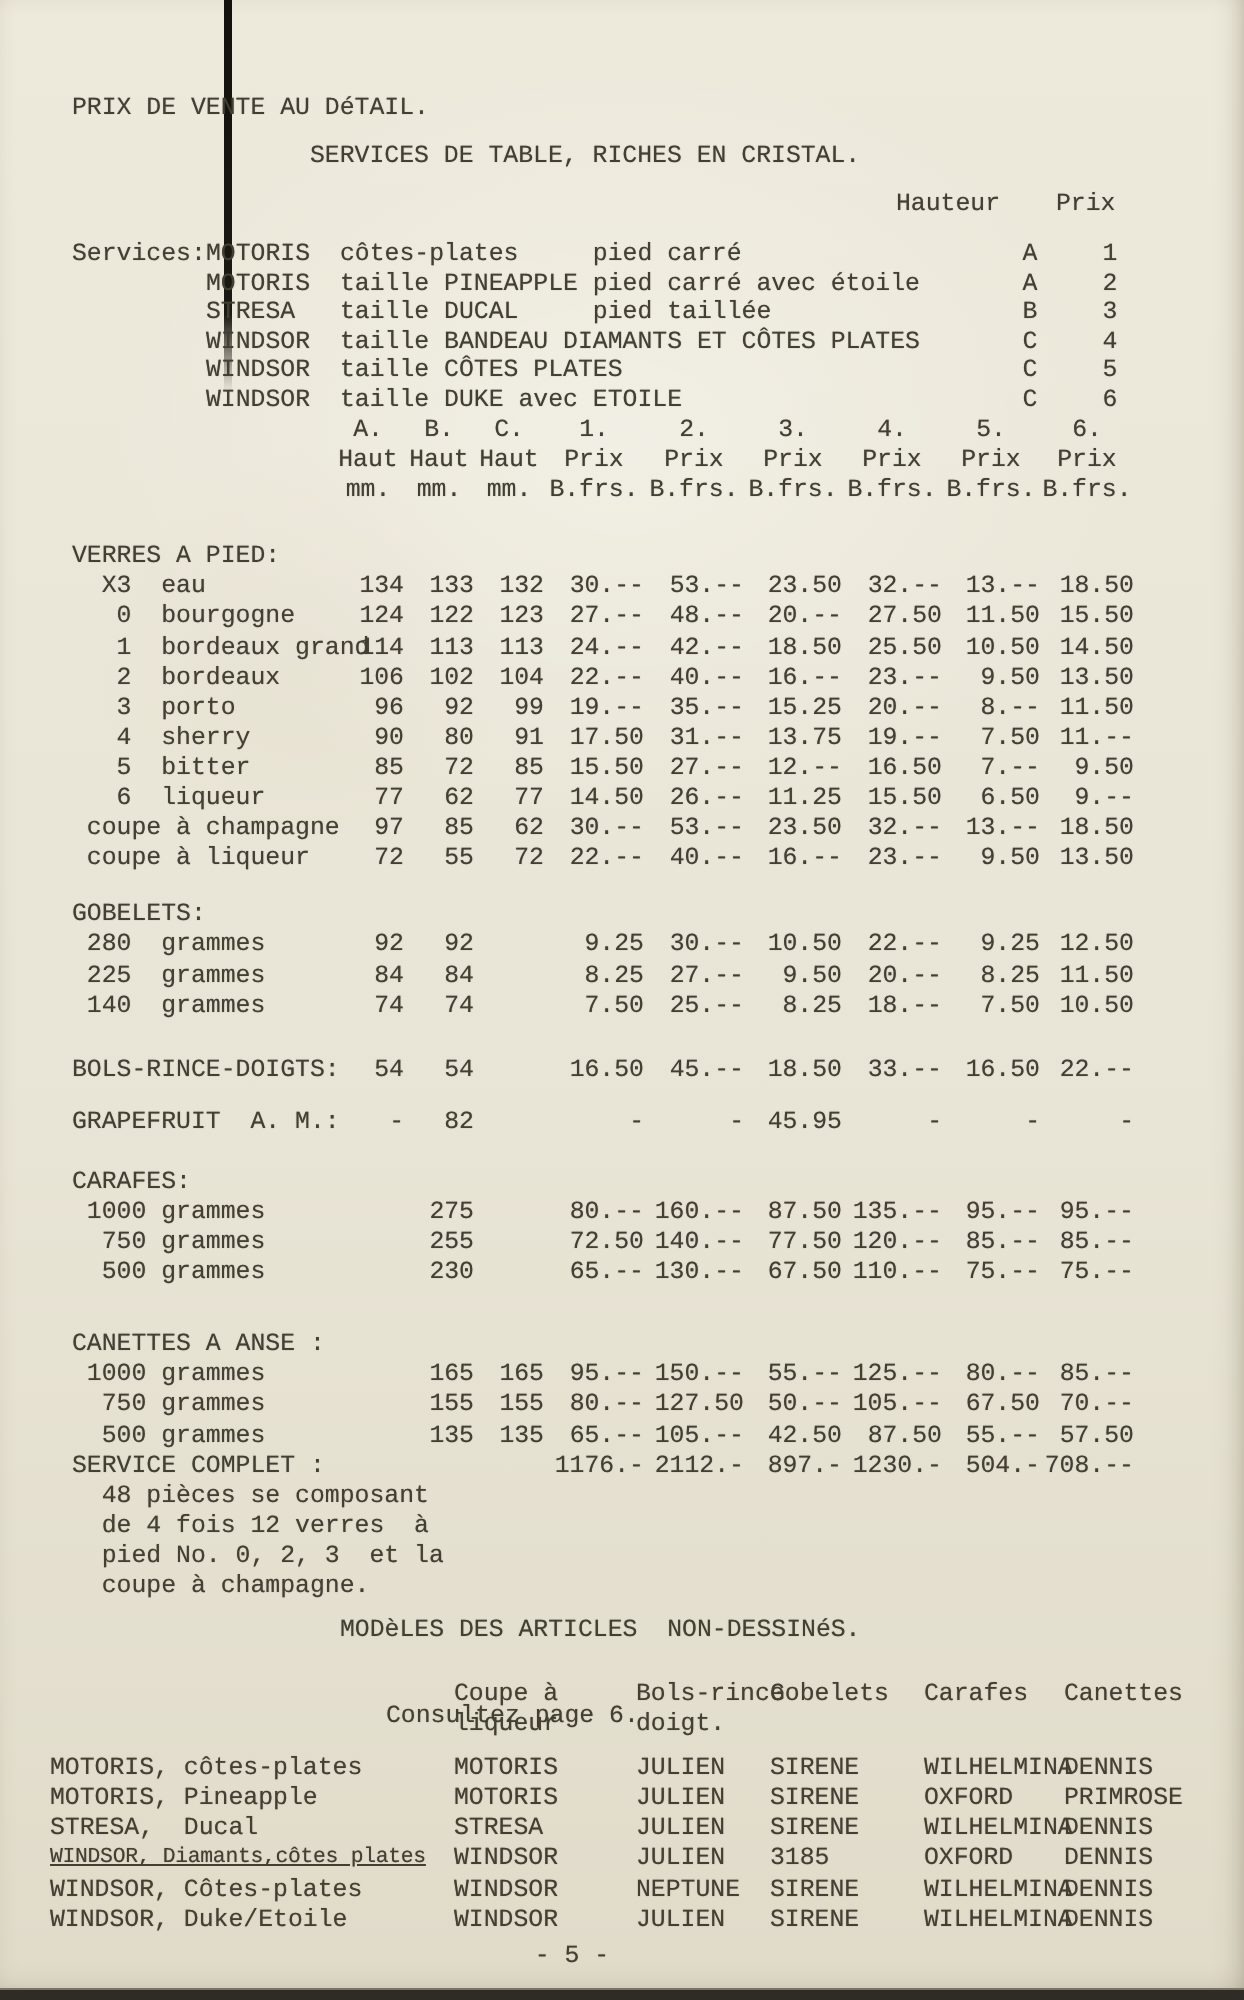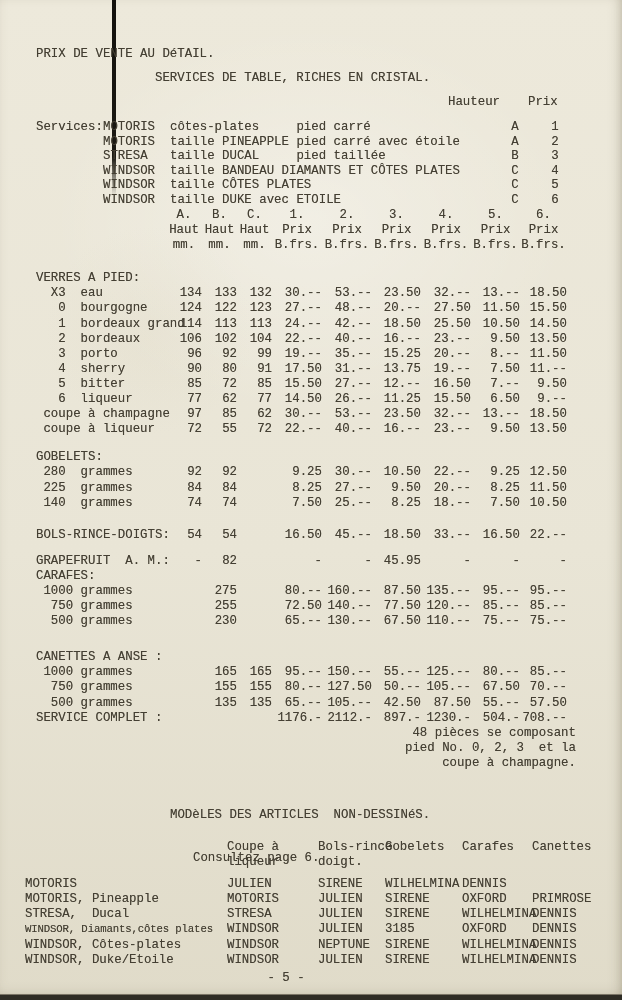--- a/index.html
+++ b/index.html
@@ -19,25 +19,25 @@
   
   .sr{display:grid;grid-template-columns:67px 330px 30px 50px;height:14.6px;}
   .sr>span{white-space:pre;}
   .sr .ctr{text-align:center;}
   
   .tr{display:grid;grid-template-columns:130px 36px 35px 35px 50px 50px 49px 50px 49px 47px;height:15.1px;}
   .tr>span{white-space:pre;}
   .tr .num{text-align:right;}
   .tr.hdr>span{text-align:center;}
   .st{height:15.1px;white-space:pre;}
-  .notes>div{white-space:pre;height:15.1px;text-align:right;}
+  .notes>div{white-space:pre;height:15.1px;}
   
   .mr{display:grid;grid-template-columns:202px 91px 67px 77px 70px 90px;height:15.1px;}
   .mr>span{white-space:pre;}
-  .tight{font-size:10.7px;letter-spacing:-0.15px;}
+  .tight{font-size:10.7px;letter-spacing:-0.15px;text-decoration:underline;}
   
   .vline{left:112px;top:0;width:4px;height:196px;
     background:linear-gradient(180deg,#13110d 0%,#1b1913 80%,rgba(27,25,19,0) 100%);}
   .bottom-edge{left:0;right:0;bottom:0;height:5px;background:#2e2c25;border-top:1px solid #7a7466;}
 </style>
 </head>
 <body>
 
 <div class="abs vline"></div>
 <div class="abs bottom-edge"></div>
@@ -336,21 +336,21 @@
         <span class="num"></span>
         <span class="num">-</span>
         <span class="num">-</span>
         <span class="num">45.95</span>
         <span class="num">-</span>
         <span class="num">-</span>
         <span class="num">-</span>
       </div>
     </div>
 
-  <div class="st" style="">CARAFES:</div>
+  <div class="st" style="margin-top:15px">CARAFES:</div>
   <div>
 
       <div class="tr">
         <span> 1000 grammes</span>
         <span class="num"></span>
         <span class="num">275</span>
         <span class="num"></span>
         <span class="num">80.--</span>
         <span class="num">160.--</span>
         <span class="num">87.50</span>
@@ -440,20 +440,21 @@
         <span class="num">2112.-</span>
         <span class="num">897.-</span>
         <span class="num">1230.-</span>
         <span class="num">504.-</span>
         <span class="num">708.--</span>
       </div>
     </div>
   <div class="notes">
 
   <div>  48 pièces se composant</div>
+      <div>  de 4 fois 12 verres  à</div>
       <div>  pied No. 0, 2, 3  et la</div>
       <div>  coupe à champagne.</div>
     </div>
 </div>
 
 <div class="abs pre" style="left:170px;top:808px">MODèLES DES ARTICLES  NON-DESSINéS.</div>
 <div class="abs pre" style="left:193px;top:851px">Consultez page 6.</div>
 
 <div class="abs" style="left:25px;top:840px;width:597px">
   <div class="mr">
@@ -470,20 +471,21 @@
 
   <span>liqueur</span>
       <span>doigt.</span>
       <span></span>
       <span></span>
       <span></span>
     </div>
   <div style="margin-top:7px">
 
       <div class="mr">
+        <span>MOTORIS, côtes-plates</span>
         <span>MOTORIS</span>
         <span>JULIEN</span>
         <span>SIRENE</span>
         <span>WILHELMINA</span>
         <span>DENNIS</span>
       </div>
 
       <div class="mr">
         <span>MOTORIS, Pineapple</span>
         <span>MOTORIS</span>

